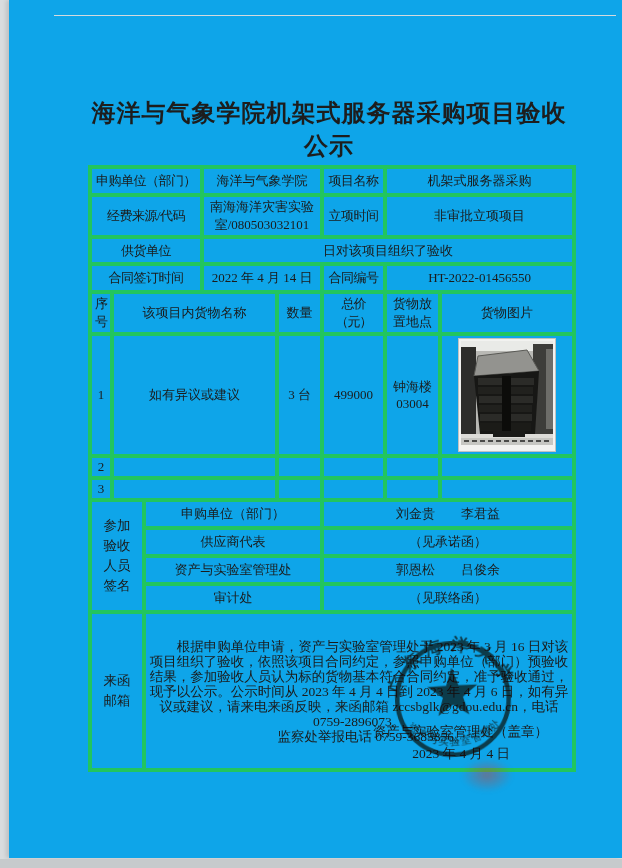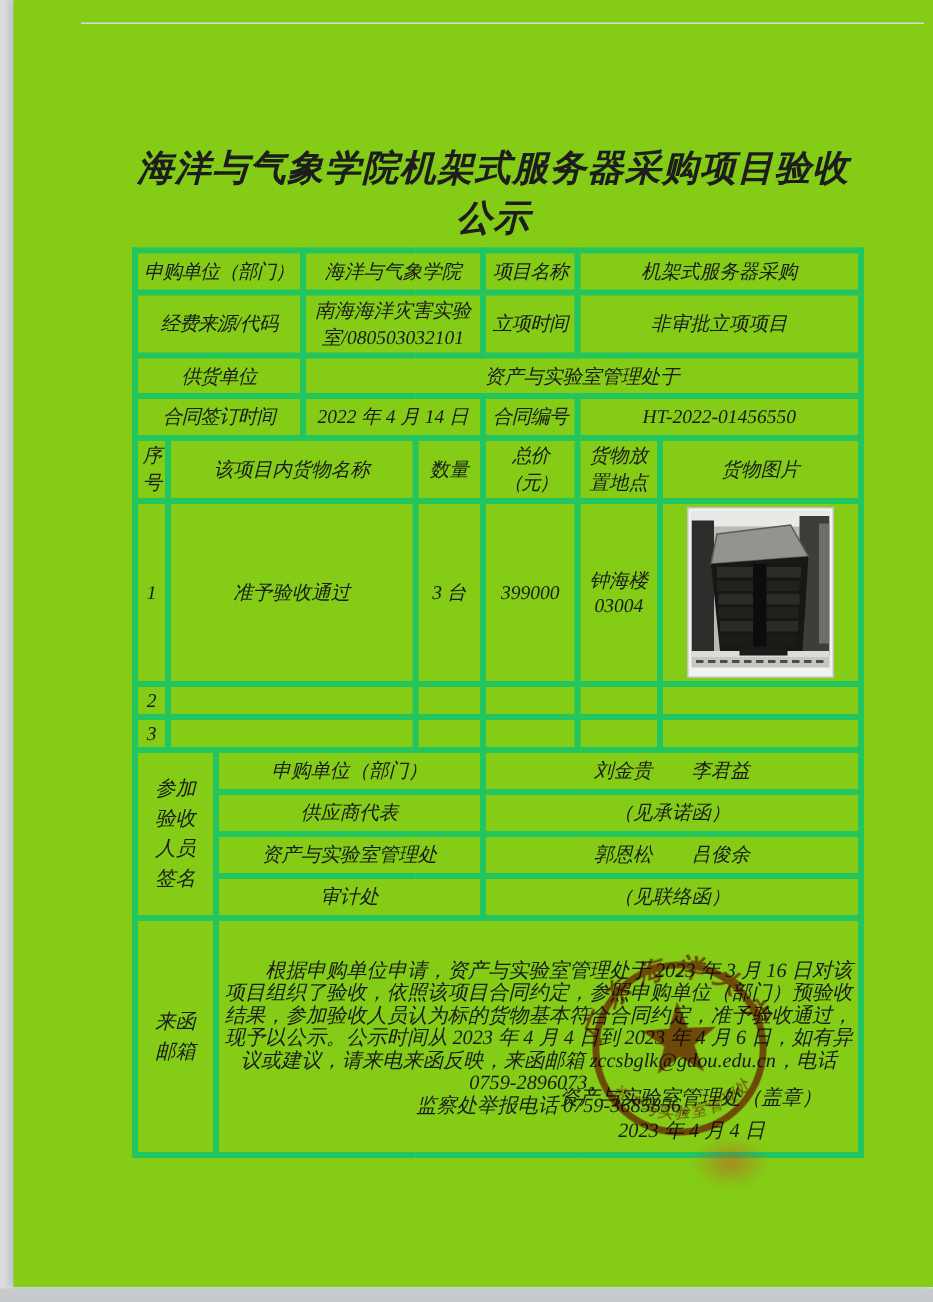--- a/index.html
+++ b/index.html
@@ -4,23 +4,22 @@
 <style>
   html,body{margin:0;padding:0;}
   body{
     width:622px;height:868px;position:relative;overflow:hidden;
     background:#d9dcde;
     font-family:"Liberation Serif","DejaVu Serif",serif;
     color:#222;
   }
   .page{
     position:absolute;left:9px;top:0;width:613px;height:858px;
-    background:#84cc16;
+    background:#0ea5e9;
     box-shadow:-3px 0 4px rgba(0,0,0,.12);
-    font-style:italic;
   }
   .scan-topline{position:absolute;left:45px;top:15px;right:6px;height:1px;background:#d3dade;}
   .title{
     margin:96px 0 0 78px;width:484px;
     text-align:center;
     font-family:"Liberation Sans","DejaVu Sans",sans-serif;
     font-weight:700;font-size:24px;line-height:33px;color:#1d1d1d;
     letter-spacing:1px;
   }
   .doc-no{
@@ -91,43 +90,43 @@
       <td colspan="2">机架式服务器采购</td>
     </tr>
     <tr class="hB">
       <td colspan="3" class="lbl">经费来源/代码</td>
       <td colspan="2" class="left">南海海洋灾害实验室/080503032101</td>
       <td class="lbl">立项时间</td>
       <td colspan="2">非审批立项项目</td>
     </tr>
     <tr class="hC">
       <td colspan="3" class="lbl">供货单位</td>
-      <td colspan="5" class="left">资产与实验室管理处于</td>
+      <td colspan="5" class="left">日对该项目组织了验收</td>
     </tr>
     <tr class="hD">
       <td colspan="3" class="lbl">合同签订时间</td>
       <td colspan="2">2022 年 4 月 14 日</td>
       <td class="lbl">合同编号</td>
       <td colspan="2">HT-2022-01456550</td>
     </tr>
 
     <tr class="hHead">
       <td>序号</td>
       <td colspan="3">该项目内货物名称</td>
       <td>数量</td>
       <td class="tight">总价（元）</td>
       <td>货物放置地点</td>
       <td>货物图片</td>
     </tr>
 
     <tr class="hItem">
       <td>1</td>
-      <td colspan="3">准予验收通过</td>
+      <td colspan="3">如有异议或建议</td>
       <td>3 台</td>
-      <td>399000</td>
+      <td>499000</td>
       <td>钟海楼 03004</td>
       <td>
         <div class="photo-wrap">
           <svg width="92" height="104" viewBox="0 0 92 104">
             <rect x="0" y="0" width="92" height="104" fill="#b9b9b5"></rect>
             <rect x="0" y="0" width="92" height="10" fill="#e9eae7"></rect>
             <rect x="0" y="6" width="15" height="88" fill="#2d2d2b"></rect>
             <rect x="72" y="3" width="20" height="93" fill="#3d3d3a"></rect>
             <rect x="85" y="8" width="7" height="80" fill="#6d6d69"></rect>
             <polygon points="17,15 66,9 78,30 13,35" fill="#93938f" stroke="#5a5a56" stroke-width="1"></polygon>

